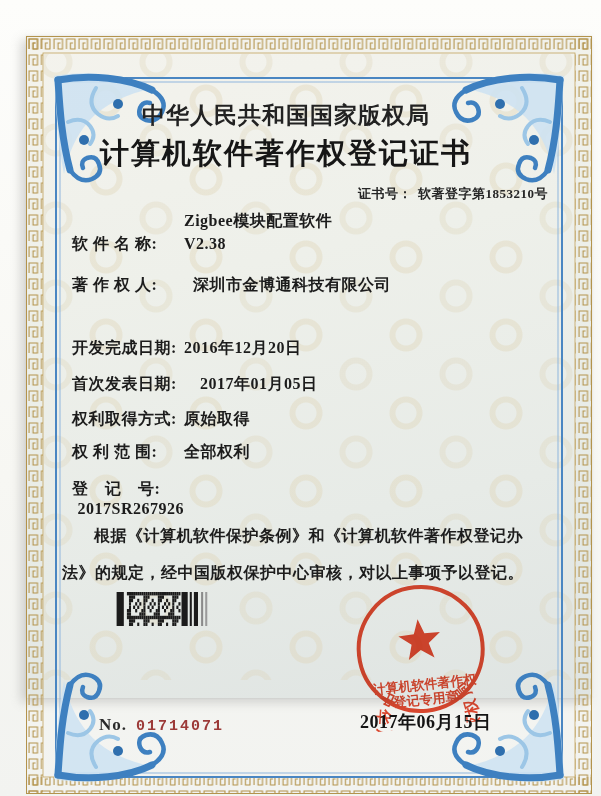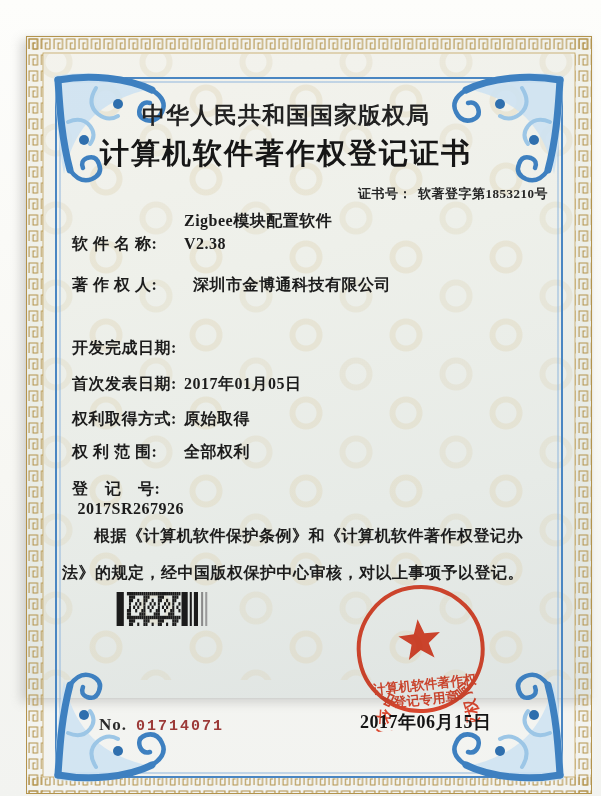--- a/index.html
+++ b/index.html
@@ -26,21 +26,21 @@
   .borders{position:absolute;inset:0;pointer-events:none;}
   .titles{position:absolute;left:0;top:0;width:520px;text-align:center;}
   .authority{position:absolute;left:0;top:64px;width:100%;font-size:23px;font-weight:600;letter-spacing:1px;color:#222;}
   .certTitle{position:absolute;left:0;top:98px;width:100%;font-size:29px;font-weight:700;letter-spacing:2px;color:#161616;}
   .certNo{position:absolute;top:149px;right:44px;font-size:13px;font-weight:600;color:#262626;letter-spacing:.5px;}
   .certNo .v{margin-left:6px;}
   .row{position:absolute;left:46px;display:flex;font-size:16px;font-weight:700;line-height:20px;align-items:flex-end;}
   .row .lbl{width:112px;flex:none;letter-spacing:.5px;}
   .row .val{letter-spacing:.5px;}
   .ver{margin-top:3px;}
-  .r0{top:175px;} .r1{top:239px;gap:9px;} .r2{top:302px;} .r3{top:338px;} .r4{top:373px;} .r5{top:406px;} .r6{top:443px;flex-direction:column;}
+  .r0{top:175px;} .r1{top:239px;gap:9px;} .r2{top:302px;} .r3{top:338px;gap:16px;} .r4{top:373px;} .r5{top:406px;} .r6{top:443px;flex-direction:column;}
   .statement{
     position:absolute;left:36px;top:481px;width:486px;
     font-size:16px;font-weight:600;line-height:37px;text-indent:2em;letter-spacing:.5px;color:#1d1d1d;
   }
   .barcode{position:absolute;left:87px;top:556px;}
   .sealWrap{position:absolute;left:320px;top:541px;width:150px;height:150px;transform:rotate(-6deg);opacity:.92;mix-blend-mode:multiply;}
   .sealDate{position:absolute;left:334px;top:674px;font-size:18px;font-weight:700;color:#141414;letter-spacing:.5px;}
   .serial{position:absolute;left:73px;top:679px;font-size:17px;}
   .serial .no{font-weight:600;color:#2a2a2a;letter-spacing:1px;}
   .serial .num{font-family:"Liberation Mono","DejaVu Sans Mono",monospace;font-weight:700;font-size:15px;color:#9c3a38;letter-spacing:2px;margin-left:9px;}
@@ -101,20 +101,21 @@
         <span>Zigbee模块配置软件</span>
         <span class="ver" style="display:block">V2.38</span>
       </span>
     </div>
     <div class="row r1">
       <span class="lbl">著 作 权 人:</span>
       <span class="val">深圳市金博通科技有限公司</span>
     </div>
     <div class="row r2">
       <span class="lbl">开发完成日期:</span>
+      <span class="val">2016年12月20日</span>
     </div>
     <div class="row r3">
       <span class="lbl">首次发表日期:</span>
       <span class="val">2017年01月05日</span>
     </div>
     <div class="row r4">
       <span class="lbl">权利取得方式:</span>
       <span class="val">原始取得</span>
     </div>
     <div class="row r5">

